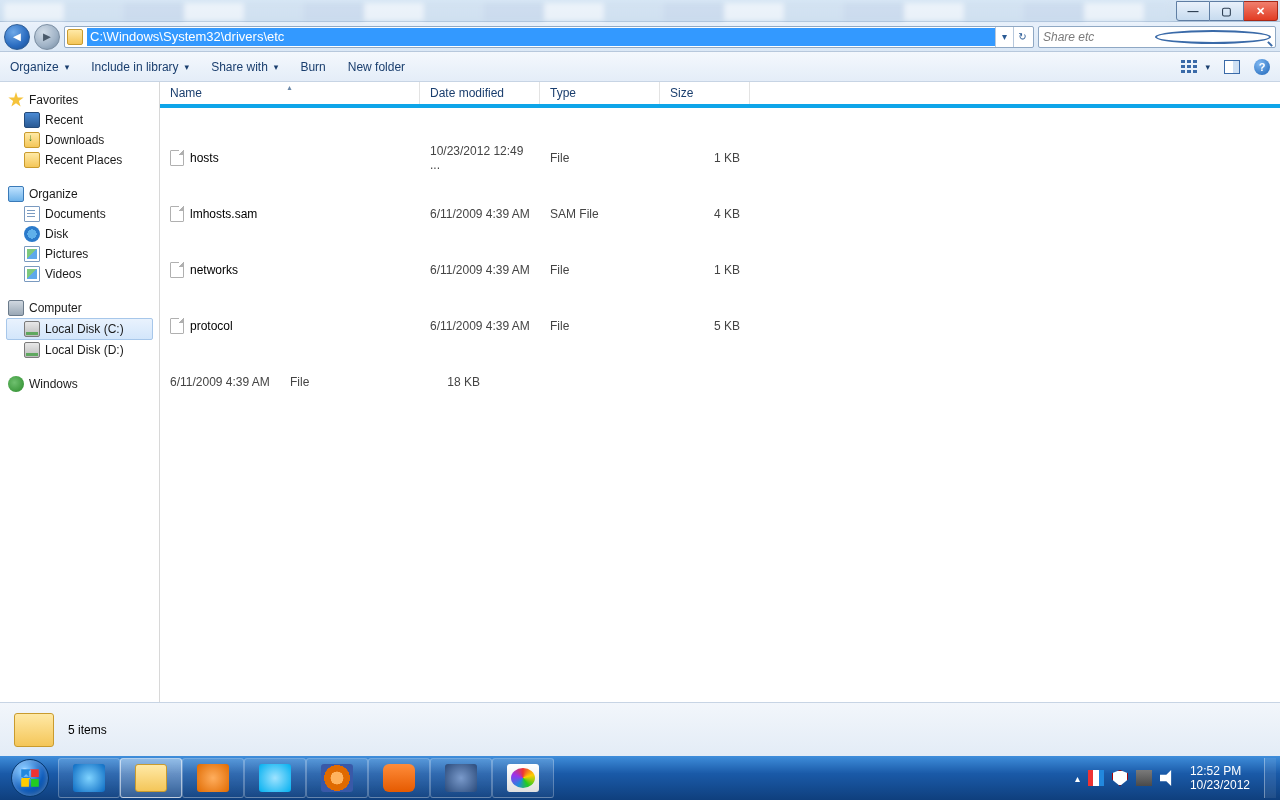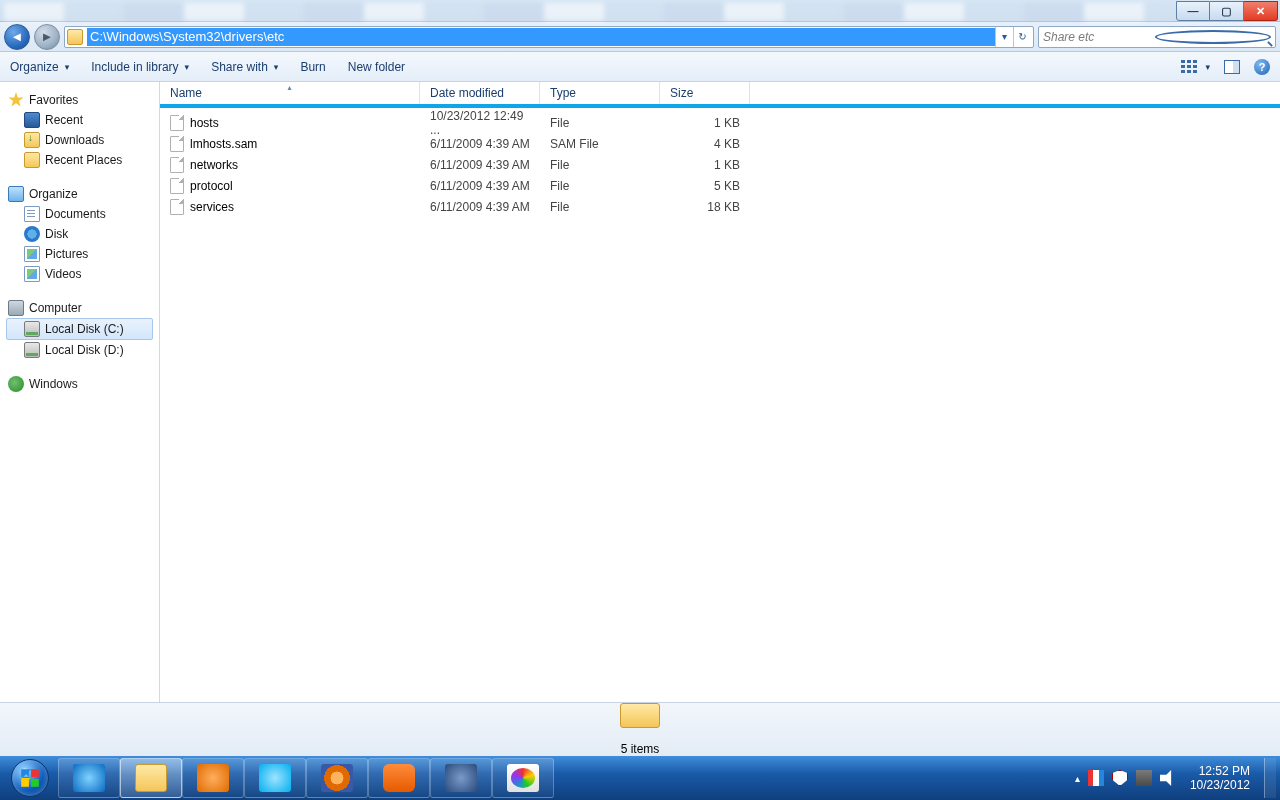--- a/index.html
+++ b/index.html
@@ -120,33 +120,33 @@
 .ico-disk::after{content:"";position:absolute;left:1px;right:1px;bottom:1px;height:3px;background:#5fa85f;}
 .ico-net{background:radial-gradient(circle at 40% 40%,#6fc06f,#2a8a2a);border-radius:50%;}
 
 
 .filepane{flex:1;background:#fff;position:relative;}
 .cols{display:flex;height:26px;border-bottom:4px solid #0ea5e9;align-items:center;color:#1a3e6e;}
 .col{padding:0 10px;border-right:1px solid #e3e3e3;height:100%;display:flex;align-items:center;position:relative;}
 .col.name{width:260px;} .col.date{width:120px;} .col.type{width:120px;} .col.size{width:90px;justify-content:flex-start;}
 .sort-ind{position:absolute;top:1px;left:50%;transform:translateX(-50%);font-size:8px;color:#6a87a8;}
 .rows{padding-top:4px;}
-.row{display:flex;height:21px;align-items:center;}
+.row{display:flex;height:21px;align-items:center;margin-top:35px;}
 .row .c{padding:0 10px;}
 .row .c.name{width:260px;display:flex;align-items:center;gap:6px;}
 .row .c.date{width:120px;color:#444;}
 .row .c.type{width:120px;color:#444;}
 .row .c.size{width:90px;text-align:right;color:#444;}
 .file-ico{width:14px;height:16px;background:#fff;border:1px solid #b0b0b0;border-radius:1px;position:relative;}
 .file-ico::after{content:"";position:absolute;right:-1px;top:-1px;width:5px;height:5px;background:linear-gradient(135deg,#fff 49%,#b0b0b0 50%);}
 
 
 .status{
   height:54px;background:linear-gradient(#f2f6fb,#e3ecf6);
-  border-top:1px solid #c7d4e4;display:flex;align-items:center;padding:0 14px;gap:14px;flex-direction:column;
+  border-top:1px solid #c7d4e4;display:flex;align-items:center;padding:0 14px;gap:14px;
 }
 .big-folder{width:40px;height:34px;background:linear-gradient(#ffe9a6,#f4c659);border:1px solid #c99b2e;border-radius:3px;}
 
 
 .taskbar{
   height:44px;
   background:linear-gradient(#3f8edb,#1a5aa8 40%,#0f3f7d);
   display:flex;align-items:center;padding:0 2px;position:relative;
 }
 .start{
@@ -176,21 +176,21 @@
 .idm{background:radial-gradient(circle at 50% 50%,#7a9acb,#2a4a7a);}
 .paint{background:linear-gradient(#fff,#e0e0e0);position:relative;}
 .paint::after{content:"";position:absolute;inset:4px;background:conic-gradient(#e33,#fc0,#2c2,#28d,#93e,#e33);border-radius:50%;}
 .tray{margin-left:auto;display:flex;align-items:center;gap:8px;color:#fff;padding-right:2px;}
 .tray-up{font-size:10px;}
 .tray-ico{width:16px;height:16px;}
 .flag{background:linear-gradient(90deg,#e33 33%,#fff 33% 66%,#28d 66%);}
 .shield{background:linear-gradient(#fff,#fff);clip-path:polygon(50% 0,100% 20%,100% 60%,50% 100%,0 60%,0 20%);border:1px solid #a00;}
 .pwr{background:linear-gradient(#7a7a7a,#4a4a4a);}
 .spk{background:linear-gradient(#fff,#fff);clip-path:polygon(0 30%,40% 30%,70% 0,70% 100%,40% 70%,0 70%);}
-.clock{color:#fff;text-align:right;font-size:12px;line-height:14px;padding:0 6px;}
+.clock{color:#fff;text-align:left;font-size:12px;line-height:14px;padding:0 6px;}
 .showdesk{width:12px;height:40px;border-left:1px solid rgba(255,255,255,.35);background:rgba(255,255,255,.08);}
 </style>
 </head>
 <body>
 
 <div class="chrome-top">
   <div class="chrome-tabs-blur"></div>
   <div class="win-controls">
     <div class="win-btn">—</div>
     <div class="win-btn">▢</div>
@@ -336,24 +336,20 @@
         <div class="row">
           <div class="c name">
             <span class="file-ico"></span>
             <span>protocol</span>
           </div>
           <div class="c date">6/11/2009 4:39 AM</div>
           <div class="c type">File</div>
           <div class="c size">5 KB</div>
         </div>
         <div class="row">
-          <div class="c name">
-            <span class="file-ico"></span>
-            <span>services</span>
-          </div>
           <div class="c date">6/11/2009 4:39 AM</div>
           <div class="c type">File</div>
           <div class="c size">18 KB</div>
         </div>
       </div>
   </div>
 </div>
 
 <div class="status">
   <div class="big-folder"></div>

